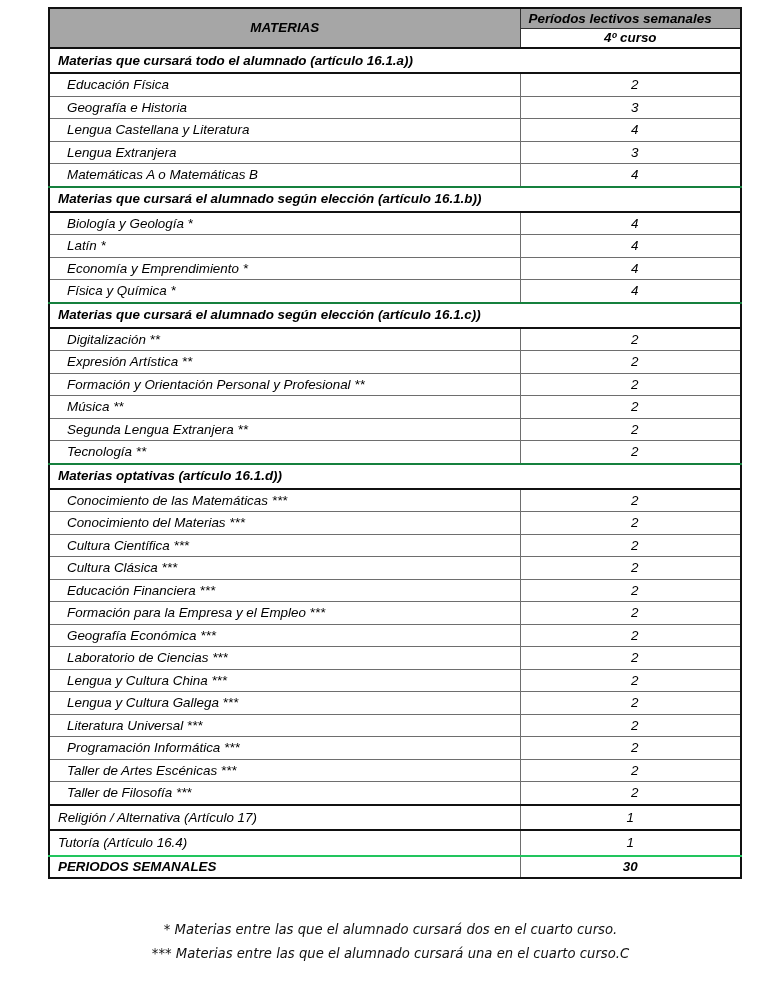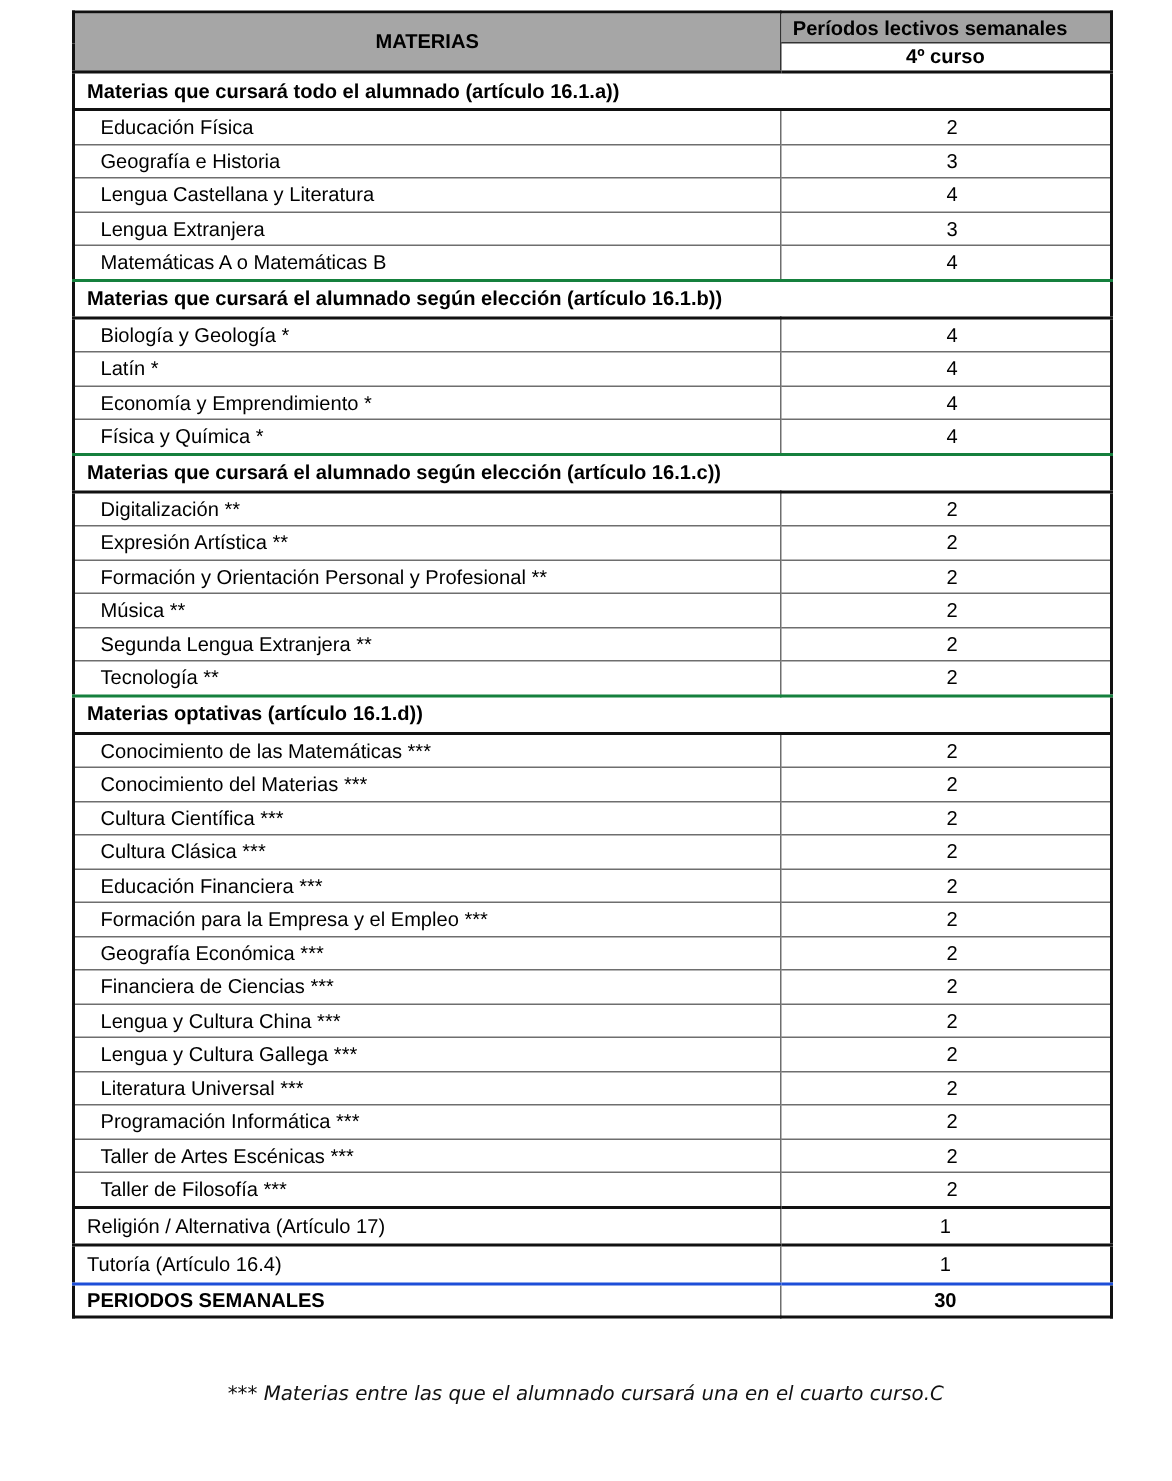--- a/index.html
+++ b/index.html
@@ -17,20 +17,21 @@
     }
     .doc-table {
       position: absolute;
       left: 48px;
       top: 7px;
       width: 692px;
       border-collapse: collapse;
       border: 2px solid #111;
       font-size: 13.4px;
       table-layout: fixed;
+      font-style: italic;
     }
     .doc-table td, .doc-table th {
       border: 1px solid #6e6e6e;
       padding: 0 8px;
       line-height: 1;
       overflow: hidden;
       white-space: nowrap;
     }
     col.c1 { width: 471px; }
     col.c2 { width: 221px; }
@@ -71,21 +72,21 @@
     tr.item td.val, tr.extra td.val, tr.total td.val {
       text-align: center;
     }
     tr.extra td {
       height: 23.5px;
       border-top: 2px solid #111;
     }
     tr.total td {
       height: 20px;
       font-weight: bold;
-      border-top: 2px solid #1d4ed8;
+      border-top: 2px solid #22c55e;
     }
     .notes {
       position: absolute;
       left: 0;
       top: 918px;
       width: 781px;
       text-align: center;
       font-family: "DejaVu Sans", sans-serif;
       font-style: italic;
       font-size: 13.2px;
@@ -206,21 +207,21 @@
       </tr>
       <tr class="item">
         <td class="subj">Formación para la Empresa y el Empleo ***</td>
         <td class="val">2</td>
       </tr>
       <tr class="item">
         <td class="subj">Geografía Económica ***</td>
         <td class="val">2</td>
       </tr>
       <tr class="item">
-        <td class="subj">Financiera de Ciencias ***</td>
+        <td class="subj">Laboratorio de Ciencias ***</td>
         <td class="val">2</td>
       </tr>
       <tr class="item">
         <td class="subj">Lengua y Cultura China ***</td>
         <td class="val">2</td>
       </tr>
       <tr class="item">
         <td class="subj">Lengua y Cultura Gallega ***</td>
         <td class="val">2</td>
       </tr>
@@ -249,14 +250,15 @@
         <td class="val">1</td>
       </tr>
       <tr class="total">
         <td class="subj">PERIODOS SEMANALES</td>
         <td class="val">30</td>
       </tr>
     </tbody>
 </table>
 
 <div class="notes">
+  <div>* Materias entre las que el alumnado cursará dos en el cuarto curso.</div>
   <div>*** Materias entre las que el alumnado cursará una en el cuarto curso.C</div>
 </div>
 
 </body></html>

